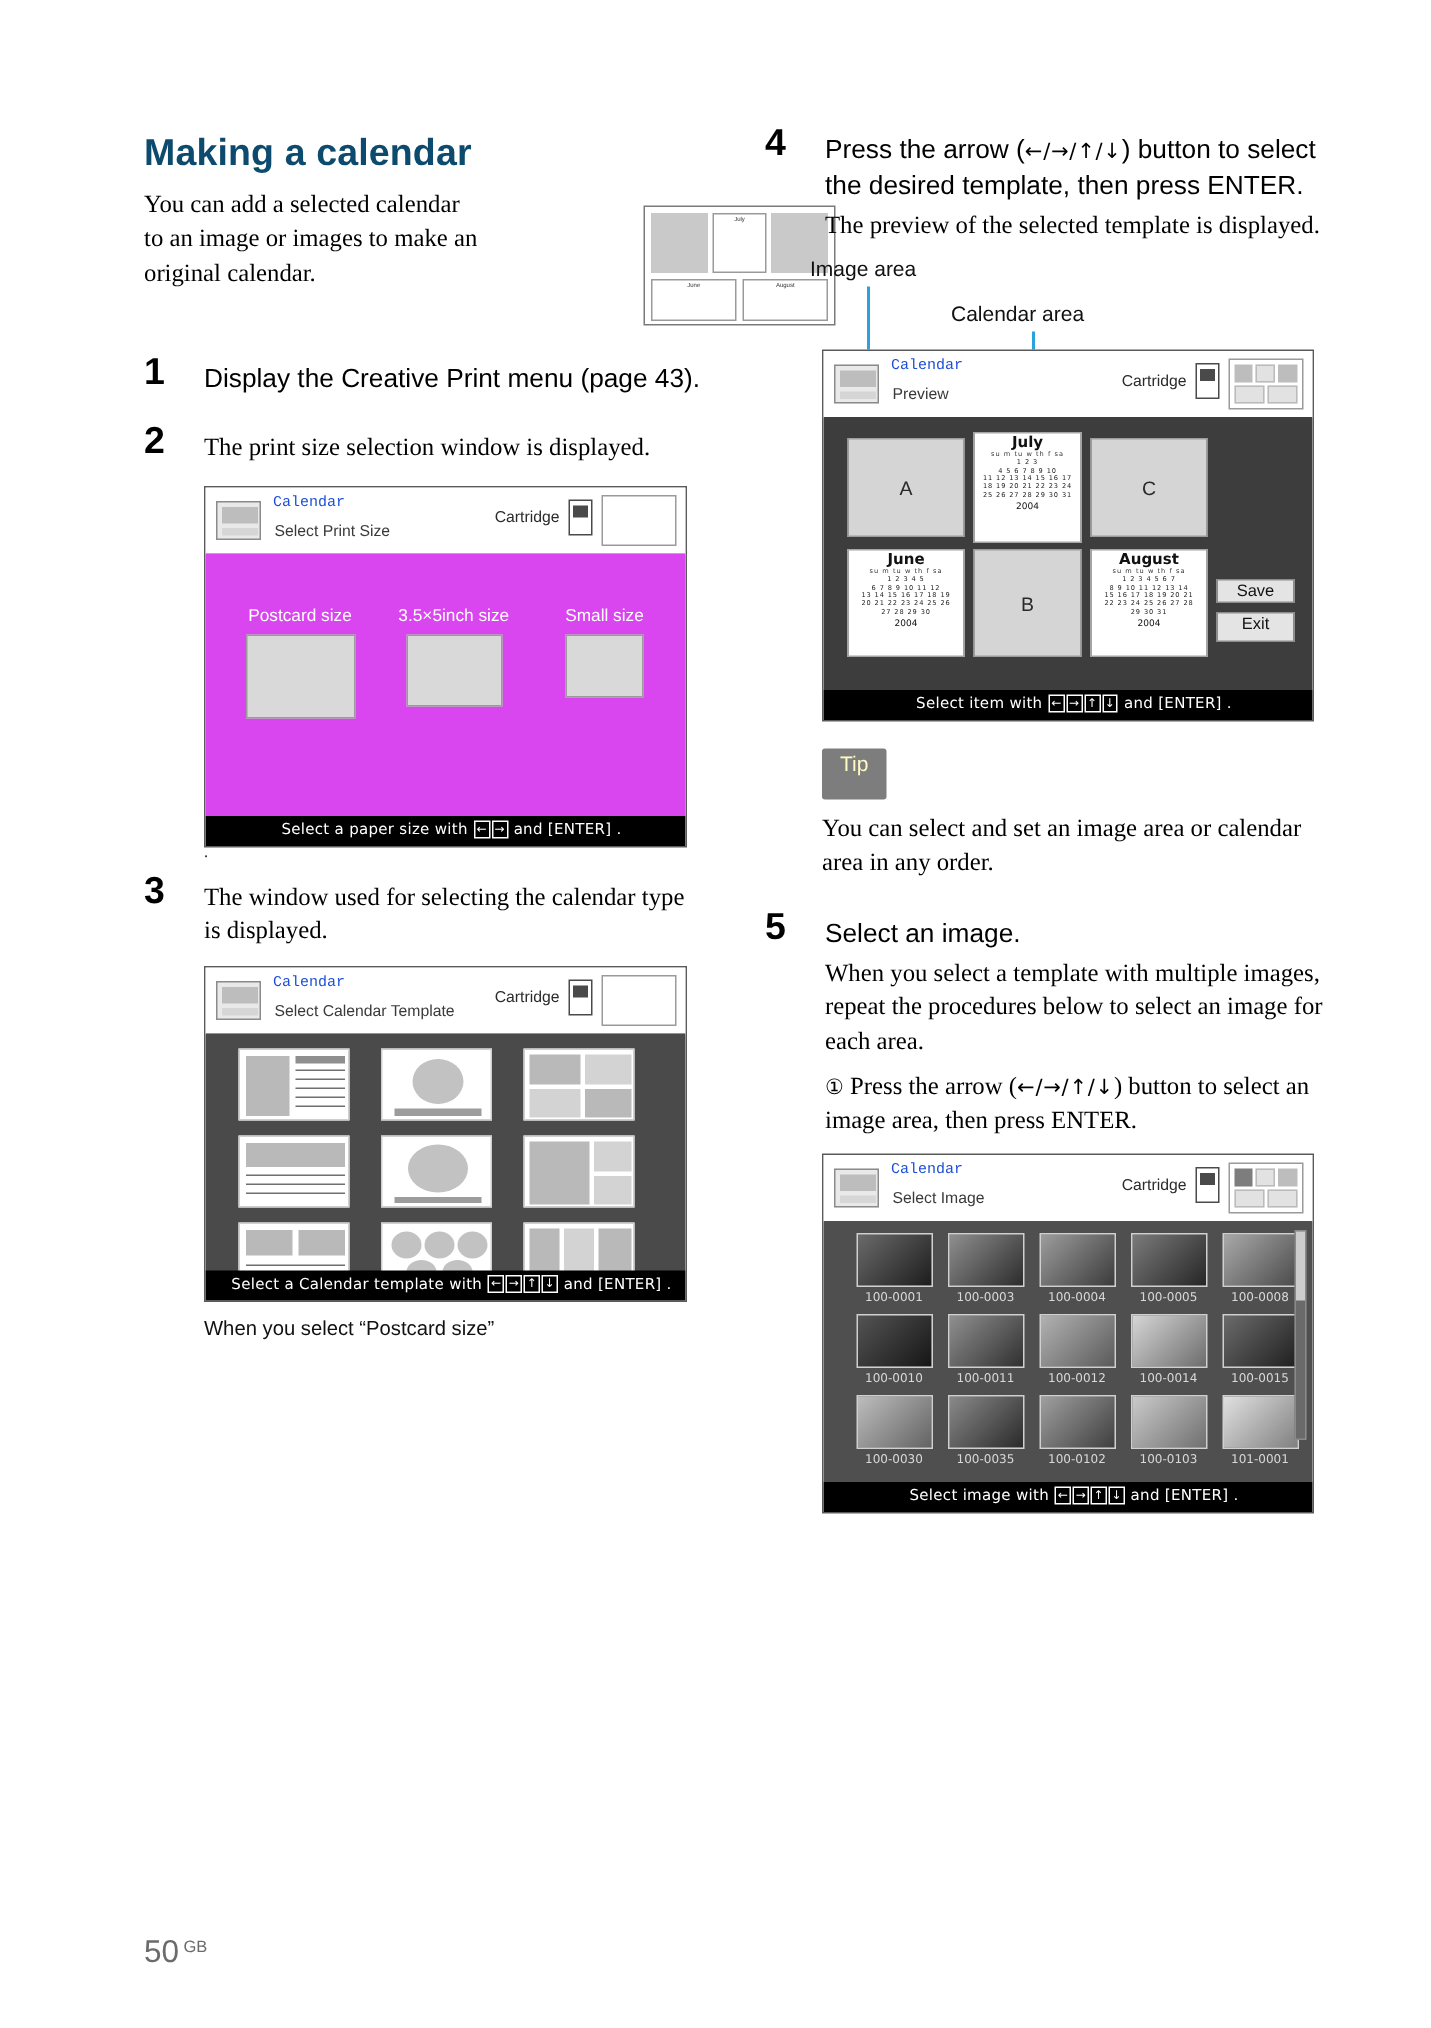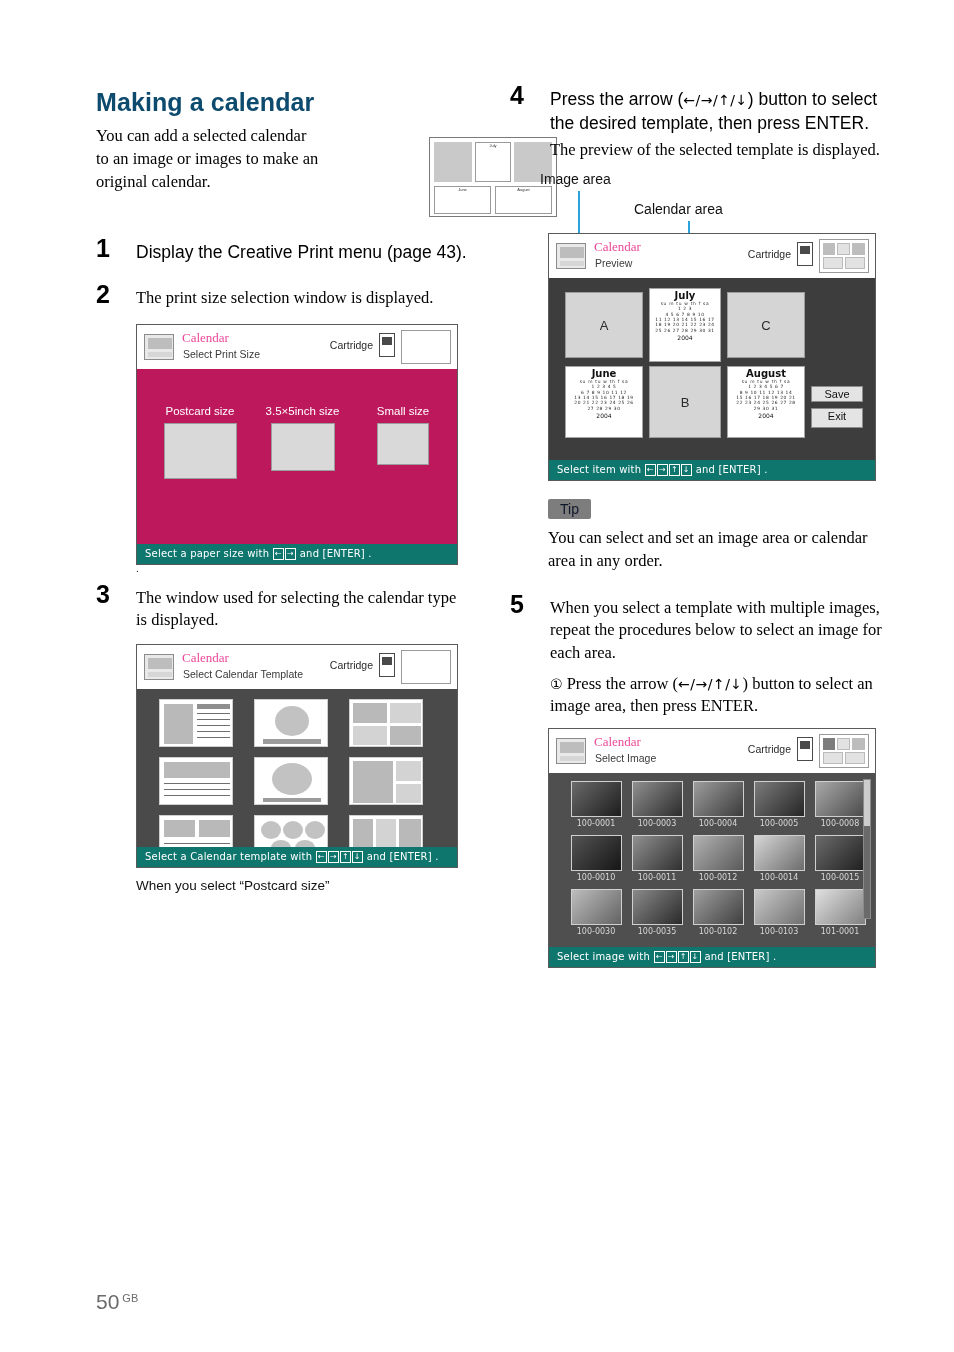--- a/index.html
+++ b/index.html
@@ -148,23 +148,23 @@
     content: "";
     position: absolute;
     left: 3px; top: 17px;
     width: 24px; height: 5px;
     background: #d6d6d6;
   }
   .lcd-title {
     position: absolute;
     left: 45px;
     top: 5px;
-    font-family: Liberation Serif, serif;
-    font-size: 13px;
-    color: #ec4899;
+    font-family: Liberation Mono, monospace;
+    font-size: 10px;
+    color: #1d4ed8;
   }
   .lcd-subtitle {
     position: absolute;
     left: 46px;
     top: 23px;
     font-family: "Liberation Sans", sans-serif;
     font-size: 10.5px;
     color: #3a3a3a;
   }
   .lcd-cartridge {
@@ -201,29 +201,30 @@
     border: 1px solid #9a9a9a;
     background: #ffffff;
     box-sizing: border-box;
   }
   .lcd-footer {
     position: absolute;
     left: 0;
     bottom: 0;
     width: 100%;
     height: 20px;
-    background: #0f766e;
+    background: #000000;
     color: #ffffff;
     font-family: "DejaVu Sans", sans-serif;
     font-size: 10px;
     line-height: 20px;
     padding-left: 8px;
     box-sizing: border-box;
     letter-spacing: 0.2px;
     white-space: nowrap;
+    text-align: center;
   }
   .keycap {
     display: inline-block;
     border: 1px solid #ffffff;
     padding: 0 1px;
     margin: 0 0.5px;
     font-size: 8px;
     line-height: 10px;
     vertical-align: 1px;
   }
@@ -234,21 +235,21 @@
     width: 322px;
     height: 241px;
     margin-top: 14px;
     margin-left: 40px;
   }
   .ps-body {
     position: absolute;
     left: 0; top: 44px;
     width: 100%;
     height: 196px;
-    background: #be185d;
+    background: #d946ef;
   }
   .ps-item {
     position: absolute;
     text-align: center;
   }
   .ps-label {
     font-family: "Liberation Sans", sans-serif;
     font-size: 11.5px;
     color: #ffffff;
     margin-bottom: 6px;
@@ -388,24 +389,24 @@
   .callout-dot {
     position: absolute;
     width: 7px;
     height: 7px;
     border-radius: 50%;
     background: #2aa3dd;
   }
   .tip-badge {
     display: inline-block;
     background: #7d7d7d;
-    color: #0f172a;
+    color: #fef9c3;
     font-family: "Liberation Sans", sans-serif;
     font-size: 14px;
-    padding: 2px 12px 2px 12px;
+    padding: 2px 12px 16px 12px;
     border-radius: 2px;
   }
   .tip-text {
     font-size: 16.5px;
     line-height: 1.38;
     margin-top: 8px;
   }
 
   
   .screen-images {
@@ -721,20 +722,21 @@
     </div>
 
     <div style="margin-top:18px; margin-left:38px;">
       <div class="tip-badge">Tip</div>
       <div class="tip-text">You can select and set an image area or calendar area in any order.</div>
     </div>
 
     <div class="step" style="margin-top:24px;">
       <div class="step-num">5</div>
       <div class="step-body">
+        <div class="step-head">Select an image.</div>
         <div class="step-sub">When you select a template with multiple images, repeat the procedures below to select an image for each area.</div>
         <div class="substep">
           <span class="num">①</span>
           <span>Press the arrow (</span><span class="arrowset">←/→/↑/↓</span><span>) button to select an image area, then press ENTER.</span>
         </div>
       </div>
     </div>
 
     <div class="screen-images lcd">
       <div class="lcd-header">

